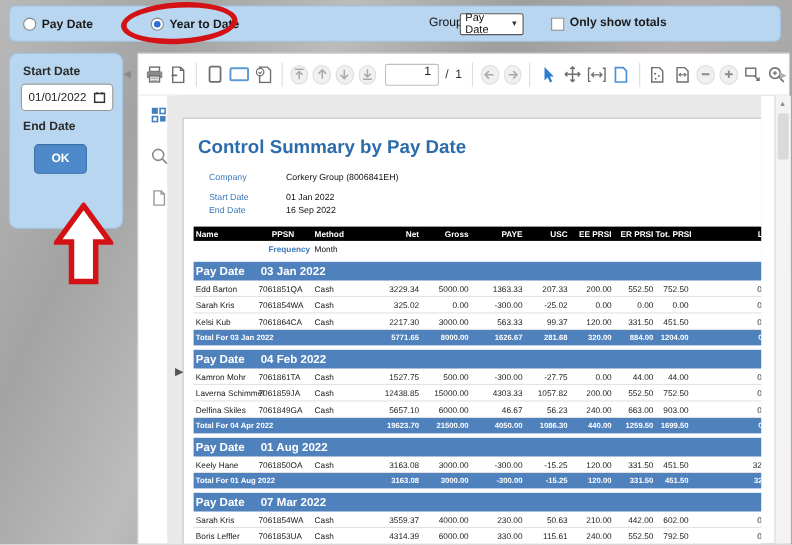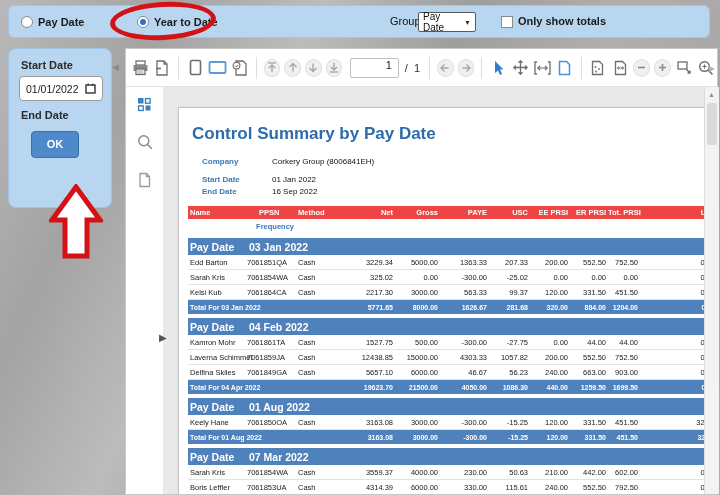--- a/index.html
+++ b/index.html
@@ -58,42 +58,42 @@
   .page-input { width:52px; height:20px; border:1px solid #c0c0c0; border-radius:2px; font-size:11px;
                 color:#222; text-align:right; padding-right:6px; margin-left:6px; background:#fff; }
   .page-count { font-size:11px; color:#333; margin:0 4px 0 6px; white-space:nowrap; }
   .more-handle { position:absolute; right:2px; top:15px; font-size:8px; color:#b0b0b0; }
 
   .vsidebar { position:absolute; left:0; top:38px; width:38px; bottom:0; background:#fff;
               border-right:1px solid #e7e7e7; display:flex; flex-direction:column; align-items:center;
               padding-top:10px; gap:22px; }
   .expander { position:absolute; left:33px; top:283px; font-size:10px; color:#555; z-index:5; }
 
-  .vcanvas { position:absolute; left:38px; top:38px; width:540px; bottom:0; background:#e9e9e9;
+  .vcanvas { position:absolute; left:26px; top:38px; width:540px; bottom:0; background:#e9e9e9;
              overflow:hidden; }
   .vscroll { position:absolute; left:578px; top:38px; width:15px; bottom:0; background:#f3f3f3;
              border-left:1px solid #dcdcdc; }
   .vscroll .up { position:absolute; top:4px; left:3px; font-size:7px; color:#8f8f8f; }
   .vscroll .thumb { position:absolute; top:16px; left:2px; width:10px; height:42px; background:#dadada;
                     border-radius:2px; }
 
   
   .page { position:absolute; left:14px; top:20px; width:560px; height:620px; background:#fff;
           border:1px solid #c4c4c4; box-shadow:1px 1px 3px rgba(0,0,0,0.18); }
   .rtitle { color:#2c6cab; font-size:17px; font-weight:bold; margin:16px 0 12px 13px; }
   .info-block { margin-left:23px; }
   .inforow { display:flex; font-size:8px; line-height:12px; }
   .inforow.company { margin-bottom:6px; }
-  .inforow .lbl { width:70px; color:#3c78b8; font-weight:bold; }
+  .inforow .lbl { width:70px; color:#3c78b8; font-weight:normal; }
   .inforow .val { color:#111; }
 
   .report-table { margin:8px 0 0 9px; width:529px; }
   .trow { display:grid; grid-template-columns:57px 51px 43px 56px 45px 49px 41px 40px 38px 32px 77px;
           align-items:center; }
-  .thead-row { background:#ef4444; color:#fff; font-weight:bold; height:13px; font-size:7.5px; }
+  .thead-row { background:#000000; color:#fff; font-weight:bold; height:13px; font-size:7.5px; }
   .freq-row { display:grid; grid-template-columns:106px auto; height:15px; font-size:7.5px;
               align-items:center; }
   .freq-row .flbl { text-align:right; color:#3c78b8; font-weight:bold; }
   .freq-row .fval { padding-left:4px; color:#111; }
   .payband { display:grid; grid-template-columns:59px auto; background:#4f81bd; color:#fff;
              font-weight:bold; height:17px; font-size:10.5px; align-items:center; margin-top:4px;
              padding-left:2px; }
   .tdata-row { height:15px; font-size:7.5px; color:#1a1a1a; border-bottom:1px solid #e2e2e2; }
   .total-row { background:#4f81bd; color:#fff; font-weight:bold; height:14px; font-size:7px; }
   .cL { text-align:left; padding-left:2px; white-space:nowrap; overflow:visible; }
@@ -334,20 +334,21 @@
             <span class="cR">Gross</span>
             <span class="cR">PAYE</span>
             <span class="cR">USC</span>
             <span class="cR">EE PRSI</span>
             <span class="cR">ER PRSI</span>
             <span class="cR">Tot. PRSI</span>
             <span class="cR">LPT</span>
           </div>
         <div class="freq-row">
           <span class="flbl">Frequency</span>
+          <span class="fval">Month</span>
         </div>
         <div>
             <div class="payband">
               <span>Pay Date</span>
               <span>03 Jan 2022</span>
             </div>
             <div class="trow tdata-row">
               <span class="cL">Edd Barton</span>
               <span class="cL">7061851QA</span>
               <span class="cL">Cash</span>

